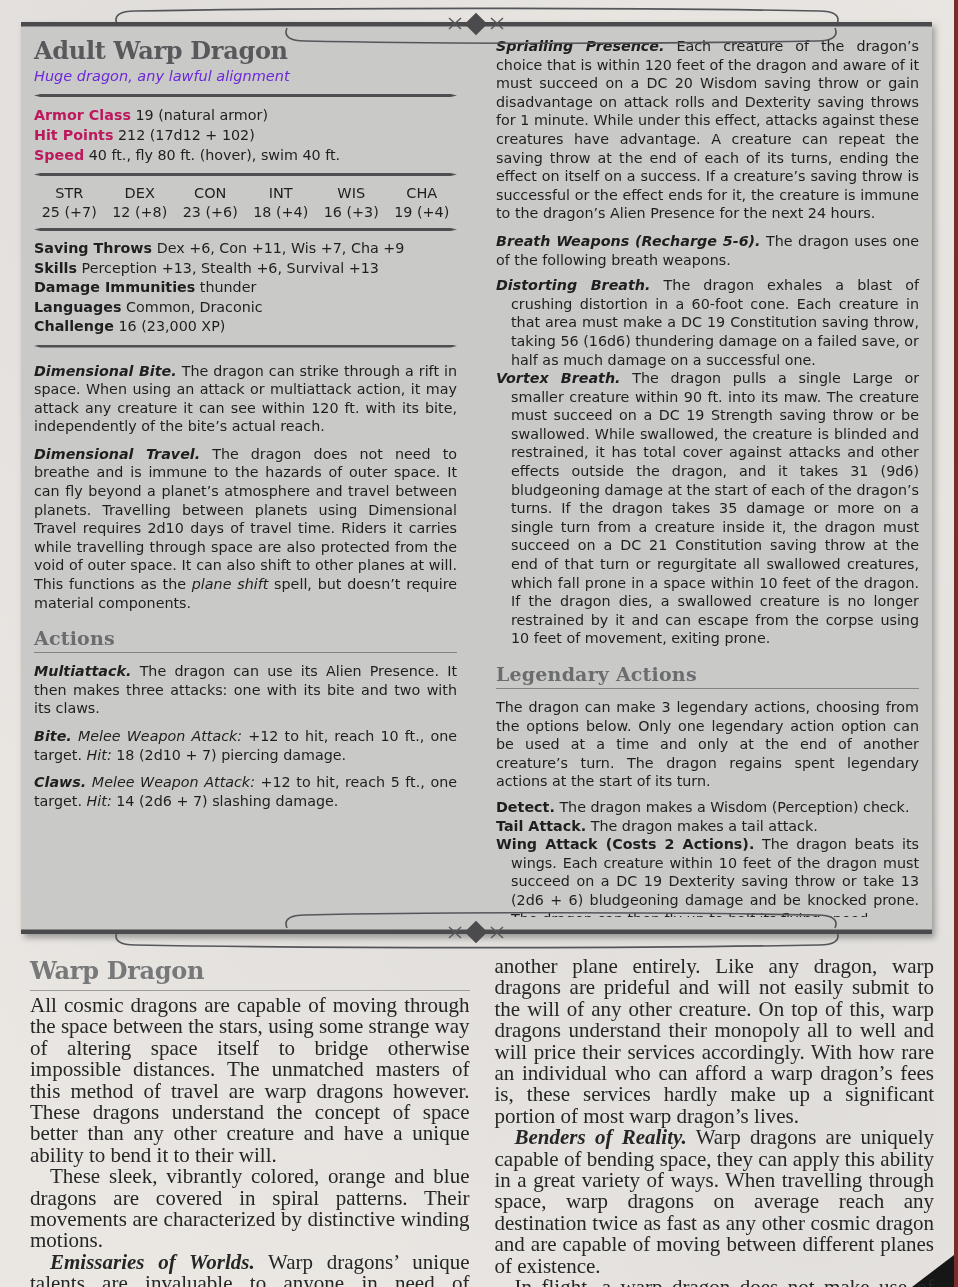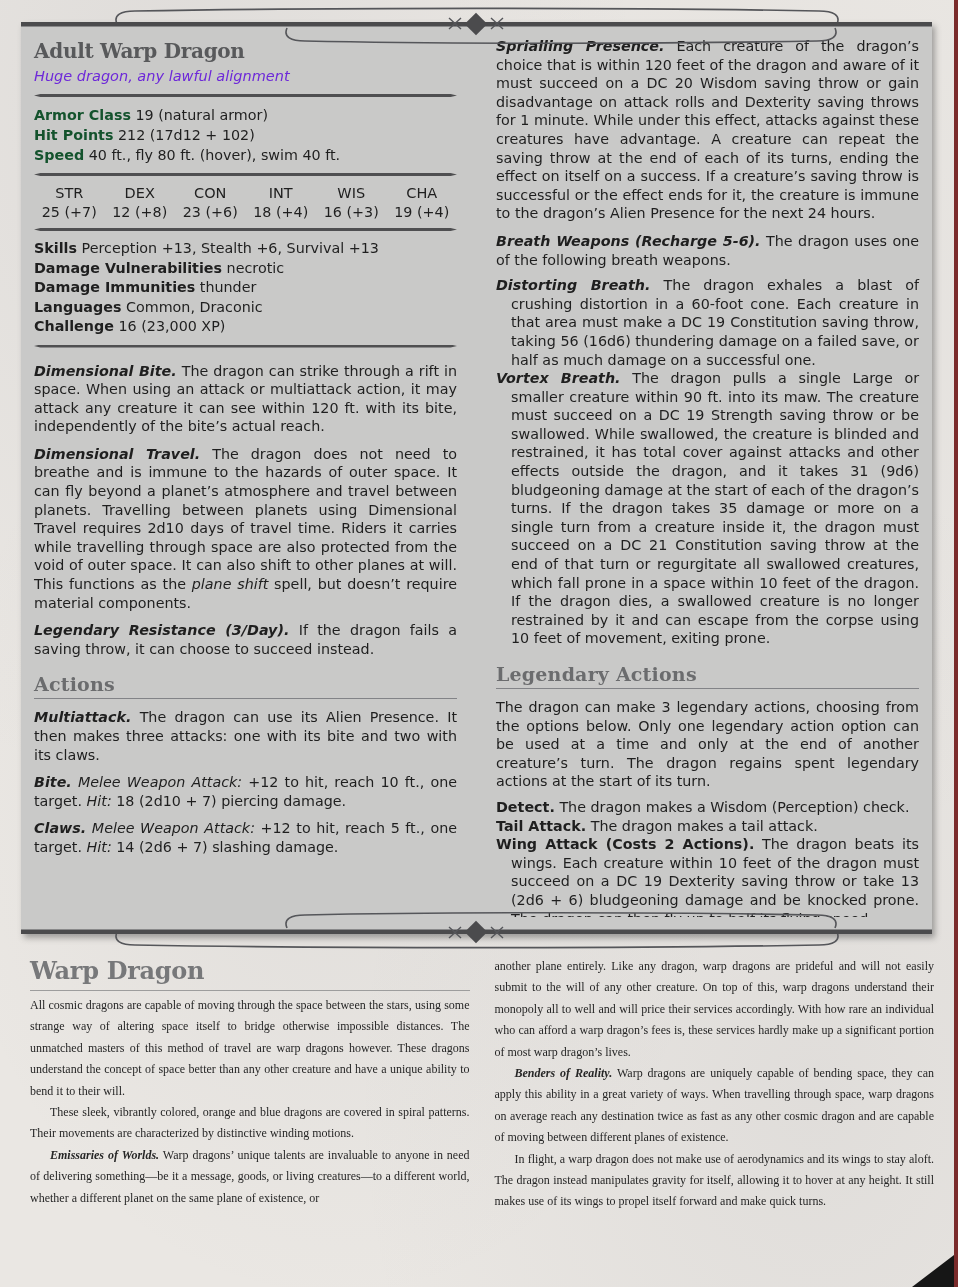--- a/index.html
+++ b/index.html
@@ -23,26 +23,26 @@
   }
   .ornament{position:absolute;left:0;width:911px;height:40px;overflow:visible;}
   .ornament.top{top:-16px;}
   .ornament.bottom{bottom:-16px;transform:scaleY(-1);}
   .orn-bar{fill:#4b4b4d;}
   .orn-line{stroke:#55565a;stroke-width:1.6;fill:none;}
   .orn-line.thin{stroke-width:1.4;}
   .sb-cols{display:flex;padding:15px 13px 0 13px;gap:39px;height:880px;overflow:hidden;}
   .sb-col{width:423px;color:#1f1f1f;}
   h1.cname{margin:0;font-family:"DejaVu Serif",serif;font-weight:bold;
-    font-size:20px;line-height:28px;color:#58595b;letter-spacing:-0.3px;}
+    font-size:24px;line-height:28px;color:#58595b;letter-spacing:-0.3px;}
   .ctype{font-style:italic;font-size:14.5px;line-height:19px;margin-top:2px;color:#6d28d9;}
   .rule{height:3px;background:#4f4f51;margin:8px 0;
     clip-path:polygon(0 50%,1.5% 0,98.5% 0,100% 50%,98.5% 100%,1.5% 100%);}
   .prop{font-size:14.3px;line-height:20px;}
-  .prop b{color:#14532d;}
+  .prop b{color:#be185d;}
   .abilities{display:flex;text-align:center;margin:9px 0 7px;}
   .ab{flex:1;}
   .ab .abn{font-weight:normal;font-size:14.5px;}
   .ab .abs{font-size:14.3px;margin-top:3px;}
   .detail{font-size:14.3px;line-height:19.5px;padding-left:14px;text-indent:-14px;}
   .para{font-size:14.3px;line-height:18.6px;text-align:justify;margin:9px 0 0;hyphens:auto;}
   .lead{font-weight:bold;font-style:italic;}
   .shead{font-family:"DejaVu Serif",serif;font-weight:bold;font-size:19px;line-height:23px;
     color:#6b6c6e;border-bottom:1.5px solid #828387;padding-bottom:2px;margin:15px 0 2px;
     letter-spacing:0.2px;}
@@ -50,21 +50,21 @@
     padding-left:15px;text-indent:-15px;hyphens:auto;}
   .hang.gap{margin-top:7px;}
   .lname{font-weight:bold;}
   
   .lore{position:absolute;left:30px;top:956px;width:904px;display:flex;gap:25px;
     font-family:"Liberation Serif",serif;color:#262626;}
   .lore-col{width:440px;}
   h2.ltitle{margin:0 0 4px;font-family:"DejaVu Serif",serif;font-weight:bold;font-size:24px;
     line-height:30px;color:#77787a;border-bottom:1px solid #9d9d9d;padding-bottom:4px;
     letter-spacing:-0.3px;}
-  .lp{font-size:12px;line-height:21.4px;text-align:justify;margin:0;hyphens:auto;}
+  .lp{font-size:21px;line-height:21.4px;text-align:justify;margin:0;hyphens:auto;}
   .lp.indent{text-indent:20px;}
   .lead.serif{font-weight:bold;font-style:italic;}
 </style>
 </head>
 <body>
 
 <div class="edge-strip"></div>
 <div class="corner-tri"></div>
 
 <section class="statblock">
@@ -112,31 +112,30 @@
             <div class="abs">16 (+3)</div>
           </div>
         <div class="ab">
             <div class="abn">CHA</div>
             <div class="abs">19 (+4)</div>
           </div>
       </div>
 
       <div class="rule"></div>
 
+      <div class="detail"><b>Saving Throws</b> <span>Dex +6, Con +11, Wis +7, Cha +9</span></div>
       <div class="detail"><b>Skills</b> <span>Perception +13, Stealth +6, Survival +13</span></div>
-      <div class="detail"><b>Damage Vulnerabilities</b> <span>necrotic</span></div>
       <div class="detail"><b>Damage Immunities</b> <span>thunder</span></div>
       <div class="detail"><b>Languages</b> <span>Common, Draconic</span></div>
       <div class="detail"><b>Challenge</b> <span>16 (23,000 XP)</span></div>
 
       <div class="rule"></div>
 
       <p class="para" style="margin-top:14px"><span class="lead">Dimensional Bite.</span> <span>The dragon can strike through a rift in space. When using an attack or multiattack action, it may attack any creature it can see within 120 ft. with its bite, independently of the bite’s actual reach.</span></p>
       <p class="para"><span class="lead">Dimensional Travel.</span> <span>The dragon does not need to breathe and is immune to the hazards of outer space. It can fly beyond a planet’s atmosphere and travel between planets. Travelling between planets using Dimensional Travel requires 2d10 days of travel time. Riders it carries while travelling through space are also protected from the void of outer space. It can also shift to other planes at will. This functions as the</span> <i>plane shift</i> <span>spell, but doesn’t require material components.</span></p>
-      <p class="para"><span class="lead">Legendary Resistance (3/Day).</span> <span>If the dragon fails a saving throw, it can choose to succeed instead.</span></p>
 
       <div class="shead">Actions</div>
 
       <p class="para"><span class="lead">Multiattack.</span> <span>The dragon can use its Alien Presence. It then makes three attacks: one with its bite and two with its claws.</span></p>
 
       <p class="para"><span class="lead">Bite.</span> <i>Melee Weapon Attack:</i> <span>+12 to hit, reach 10 ft., one target.</span> <i>Hit:</i> <span>18 (2d10 + 7) piercing damage.</span></p>
       <p class="para"><span class="lead">Claws.</span> <i>Melee Weapon Attack:</i> <span>+12 to hit, reach 5 ft., one target.</span> <i>Hit:</i> <span>14 (2d6 + 7) slashing damage.</span></p>
 
     </div>
 

